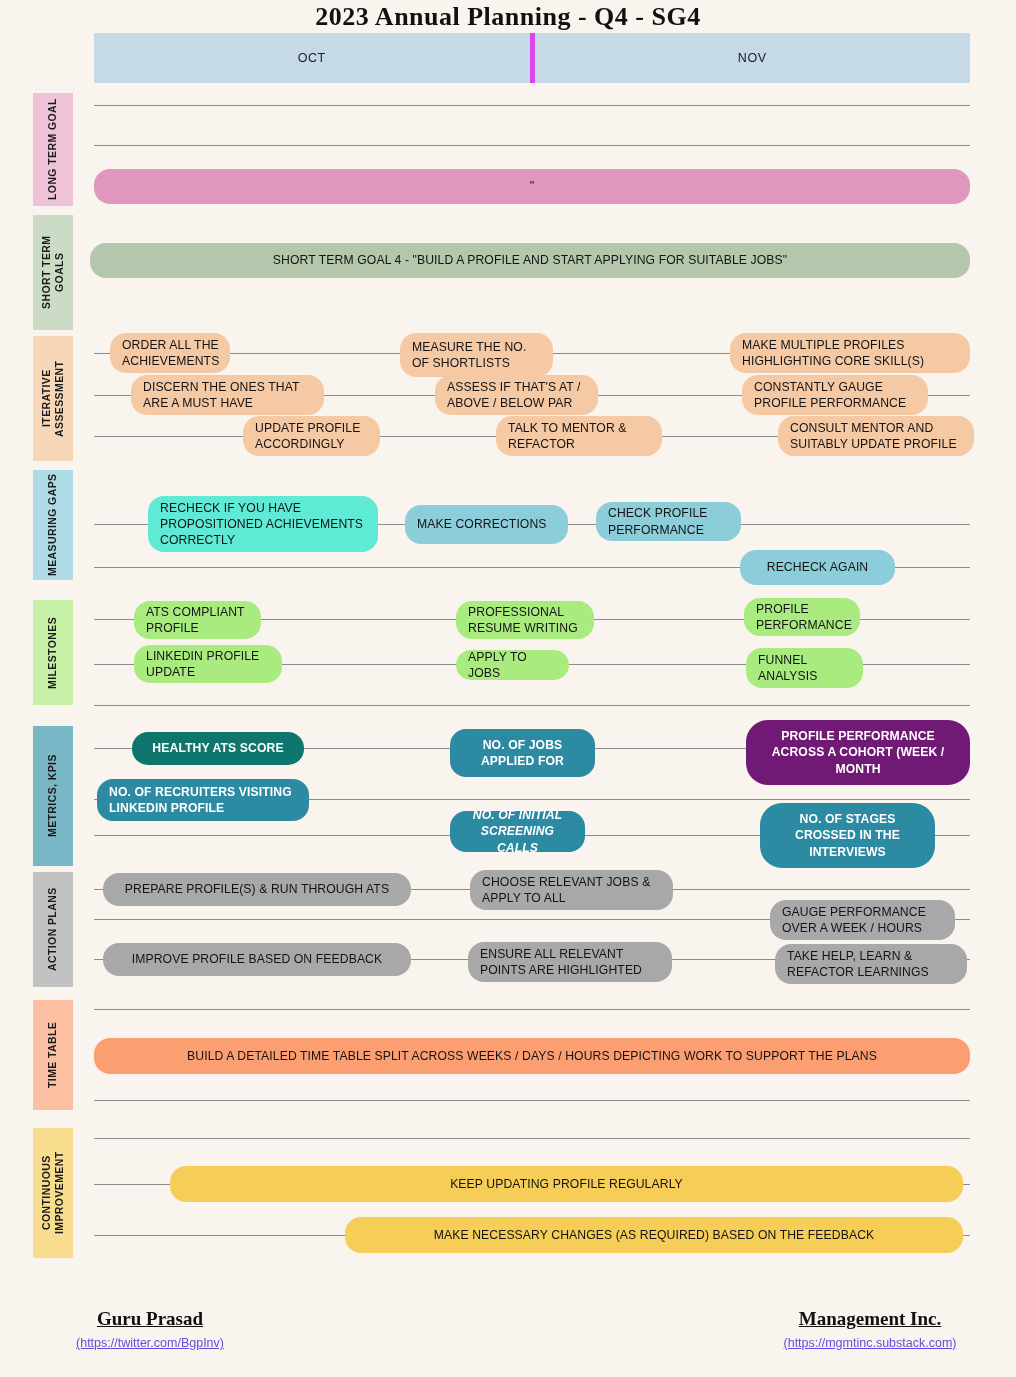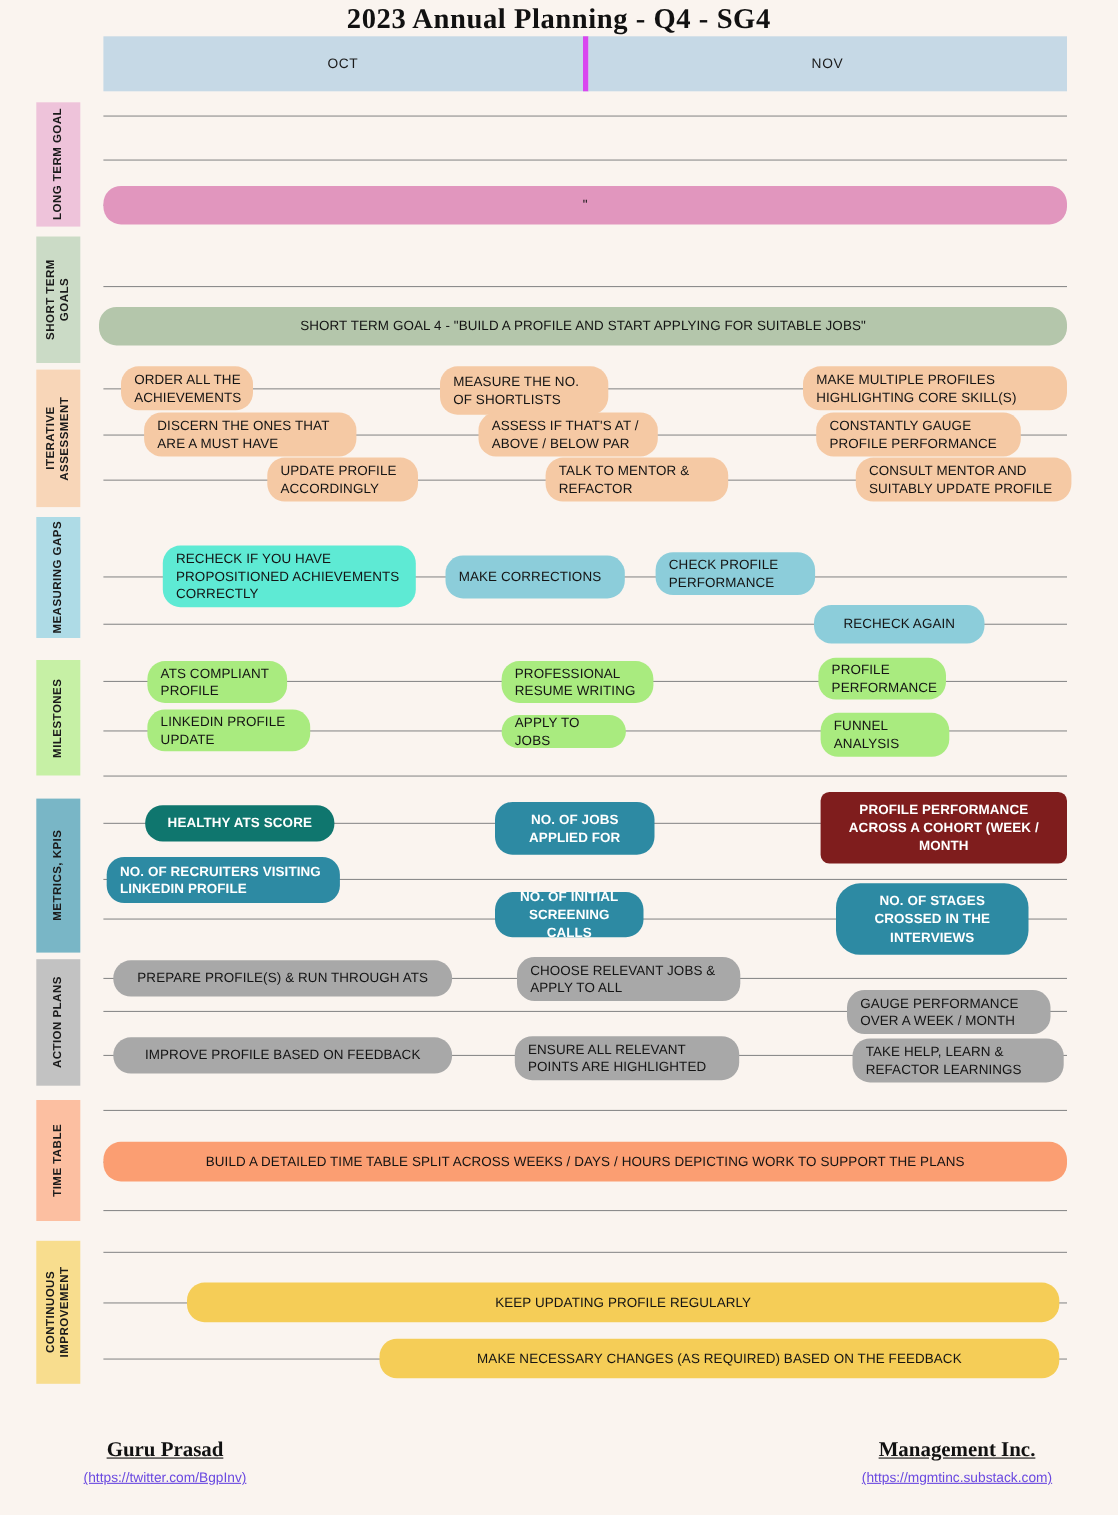--- a/index.html
+++ b/index.html
@@ -116,21 +116,21 @@
 <div class="line" style="top:1009px;"></div>
 <div class="line" style="top:1056px;"></div>
 <div class="line" style="top:1100px;"></div>
 
 <div class="line" style="top:1138px;"></div>
 <div class="line" style="top:1184px;"></div>
 <div class="line" style="top:1235px;"></div>
 
 <div class="pill center" style="left:94px;top:169px;width:876px;height:35px;background:#e196be;">"</div>
 
-<div class="pill center" style="left:90px;top:243px;width:880px;height:35px;background:#b4c6ab;margin-top:36px;">SHORT TERM GOAL 4 - "BUILD A PROFILE AND START APPLYING FOR SUITABLE JOBS"</div>
+<div class="pill center" style="left:90px;top:243px;width:880px;height:35px;background:#b4c6ab;">SHORT TERM GOAL 4 - "BUILD A PROFILE AND START APPLYING FOR SUITABLE JOBS"</div>
 
 <div class="pill" style="left:110px;top:333px;width:120px;height:40px;background:#f5c9a4;">ORDER ALL THE ACHIEVEMENTS</div>
 <div class="pill" style="left:400px;top:333px;width:153px;height:44px;background:#f5c9a4;">MEASURE THE NO. OF SHORTLISTS</div>
 <div class="pill" style="left:730px;top:333px;width:240px;height:40px;background:#f5c9a4;">MAKE MULTIPLE PROFILES HIGHLIGHTING CORE SKILL(S)</div>
 
 <div class="pill" style="left:131px;top:375px;width:193px;height:40px;background:#f5c9a4;">DISCERN THE ONES THAT ARE A MUST HAVE</div>
 <div class="pill" style="left:435px;top:375px;width:163px;height:40px;background:#f5c9a4;">ASSESS IF THAT'S AT / ABOVE / BELOW PAR</div>
 <div class="pill" style="left:742px;top:375px;width:186px;height:40px;background:#f5c9a4;">CONSTANTLY GAUGE PROFILE PERFORMANCE</div>
 
 <div class="pill" style="left:243px;top:416px;width:137px;height:40px;background:#f5c9a4;">UPDATE PROFILE ACCORDINGLY</div>
@@ -145,29 +145,29 @@
 <div class="pill" style="left:134px;top:601px;width:127px;height:38px;background:#a9eb7f;">ATS COMPLIANT PROFILE</div>
 <div class="pill" style="left:456px;top:601px;width:138px;height:38px;background:#a9eb7f;">PROFESSIONAL RESUME WRITING</div>
 <div class="pill" style="left:744px;top:598px;width:116px;height:38px;background:#a9eb7f;">PROFILE PERFORMANCE</div>
 
 <div class="pill" style="left:134px;top:645px;width:148px;height:38px;background:#a9eb7f;">LINKEDIN PROFILE UPDATE</div>
 <div class="pill" style="left:456px;top:650px;width:113px;height:30px;background:#a9eb7f;">APPLY TO JOBS</div>
 <div class="pill" style="left:746px;top:648px;width:117px;height:40px;background:#a9eb7f;">FUNNEL ANALYSIS</div>
 
 <div class="pill center white" style="left:132px;top:732px;width:172px;height:33px;background:#0f766e;">HEALTHY ATS SCORE</div>
 <div class="pill center white" style="left:450px;top:729px;width:145px;height:48px;background:#2d8aa3;">NO. OF JOBS APPLIED FOR</div>
-<div class="pill center white" style="left:746px;top:720px;width:224px;height:65px;background:#7f1d1d;border-radius:8px;">PROFILE  PERFORMANCE ACROSS A COHORT (WEEK / MONTH</div>
+<div class="pill center white" style="left:746px;top:720px;width:224px;height:65px;background:#701a75;border-radius:22px;">PROFILE  PERFORMANCE ACROSS A COHORT (WEEK / MONTH</div>
 
 <div class="pill white" style="left:97px;top:779px;width:212px;height:42px;background:#2d8aa3;">NO. OF RECRUITERS VISITING LINKEDIN PROFILE</div>
-<div class="pill center white" style="left:450px;top:811px;width:135px;height:41px;background:#2d8aa3;">NO. OF INITIAL SCREENING CALLS</div>
+<div class="pill center white" style="left:450px;top:811px;width:135px;height:41px;background:#2d8aa3;font-style:italic;">NO. OF INITIAL SCREENING CALLS</div>
 <div class="pill center white" style="left:760px;top:803px;width:175px;height:65px;background:#2d8aa3;border-radius:22px;">NO. OF STAGES CROSSED IN THE INTERVIEWS</div>
 
 <div class="pill center" style="left:103px;top:873px;width:308px;height:33px;background:#a8a8a8;">PREPARE PROFILE(S) &amp; RUN THROUGH ATS</div>
 <div class="pill" style="left:470px;top:870px;width:203px;height:40px;background:#a8a8a8;">CHOOSE RELEVANT JOBS &amp; APPLY TO ALL</div>
-<div class="pill" style="left:770px;top:900px;width:185px;height:40px;background:#a8a8a8;">GAUGE PERFORMANCE OVER A WEEK / MONTH</div>
+<div class="pill" style="left:770px;top:900px;width:185px;height:40px;background:#a8a8a8;">GAUGE PERFORMANCE OVER A WEEK / HOURS</div>
 
 <div class="pill center" style="left:103px;top:943px;width:308px;height:33px;background:#a8a8a8;">IMPROVE PROFILE BASED ON FEEDBACK</div>
 <div class="pill" style="left:468px;top:942px;width:204px;height:40px;background:#a8a8a8;">ENSURE ALL RELEVANT POINTS  ARE HIGHLIGHTED</div>
 <div class="pill" style="left:775px;top:944px;width:192px;height:40px;background:#a8a8a8;">TAKE HELP, LEARN &amp; REFACTOR LEARNINGS</div>
 
 <div class="pill center" style="left:94px;top:1038px;width:876px;height:36px;background:#fb9e72;">BUILD A DETAILED TIME TABLE SPLIT ACROSS WEEKS / DAYS / HOURS DEPICTING WORK TO SUPPORT THE PLANS</div>
 
 <div class="pill center" style="left:170px;top:1166px;width:793px;height:36px;background:#f5cd57;">KEEP UPDATING PROFILE REGULARLY</div>
 <div class="pill center" style="left:345px;top:1217px;width:618px;height:36px;background:#f5cd57;">MAKE NECESSARY CHANGES (AS REQUIRED) BASED ON THE FEEDBACK</div>
 

